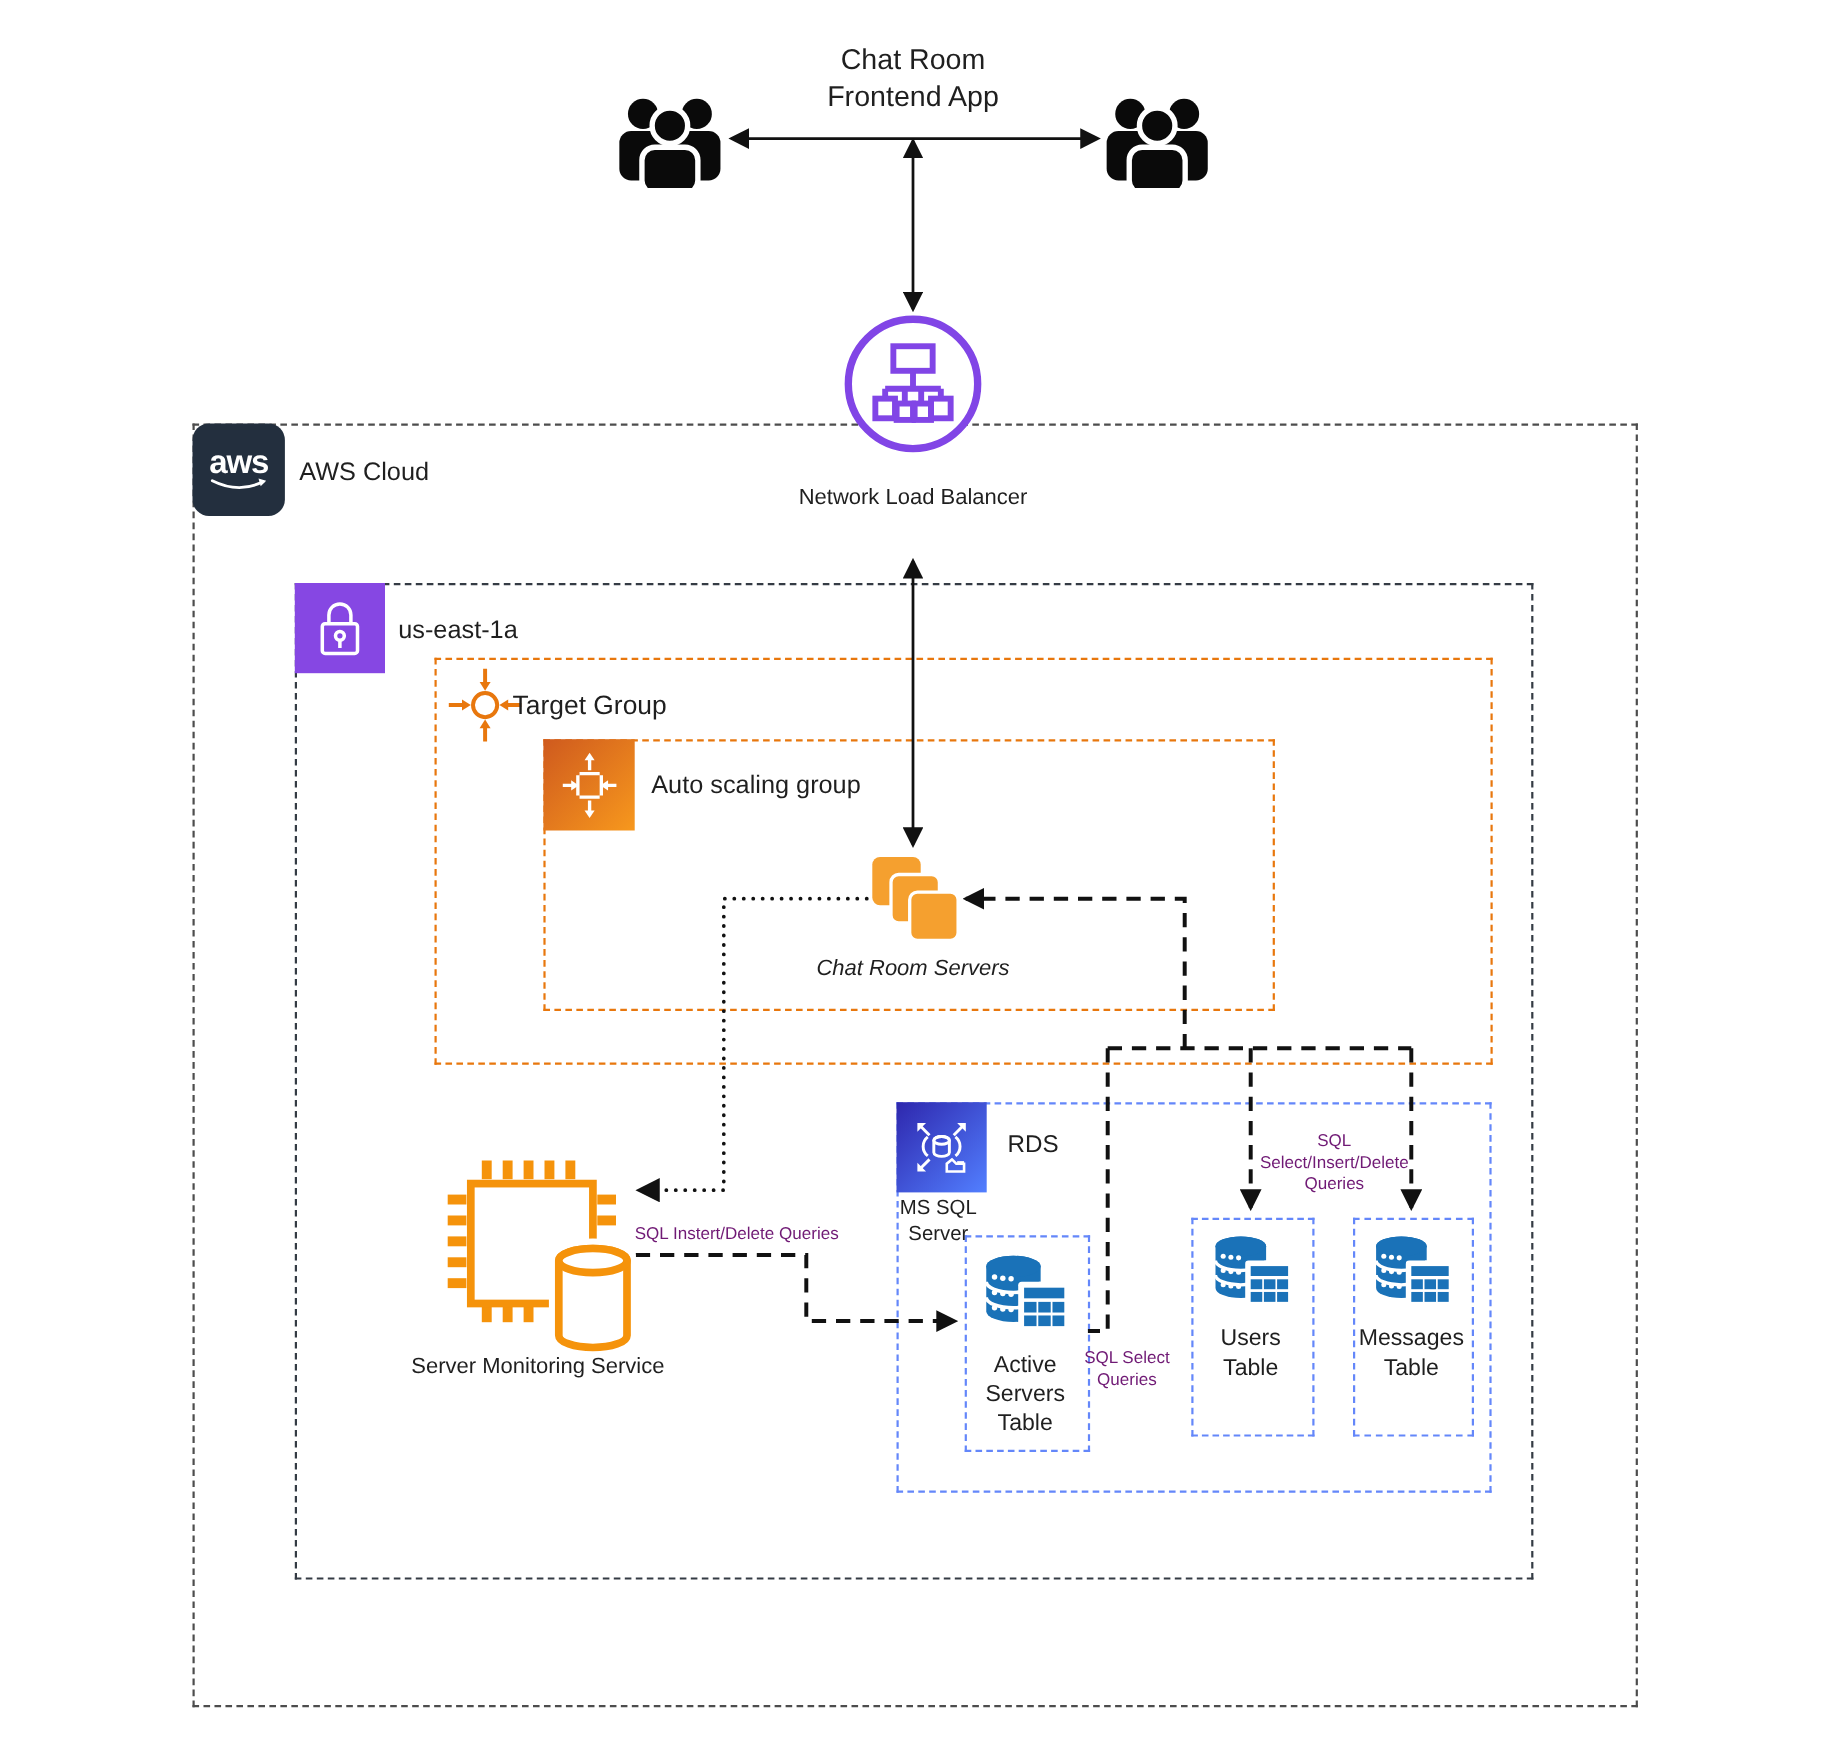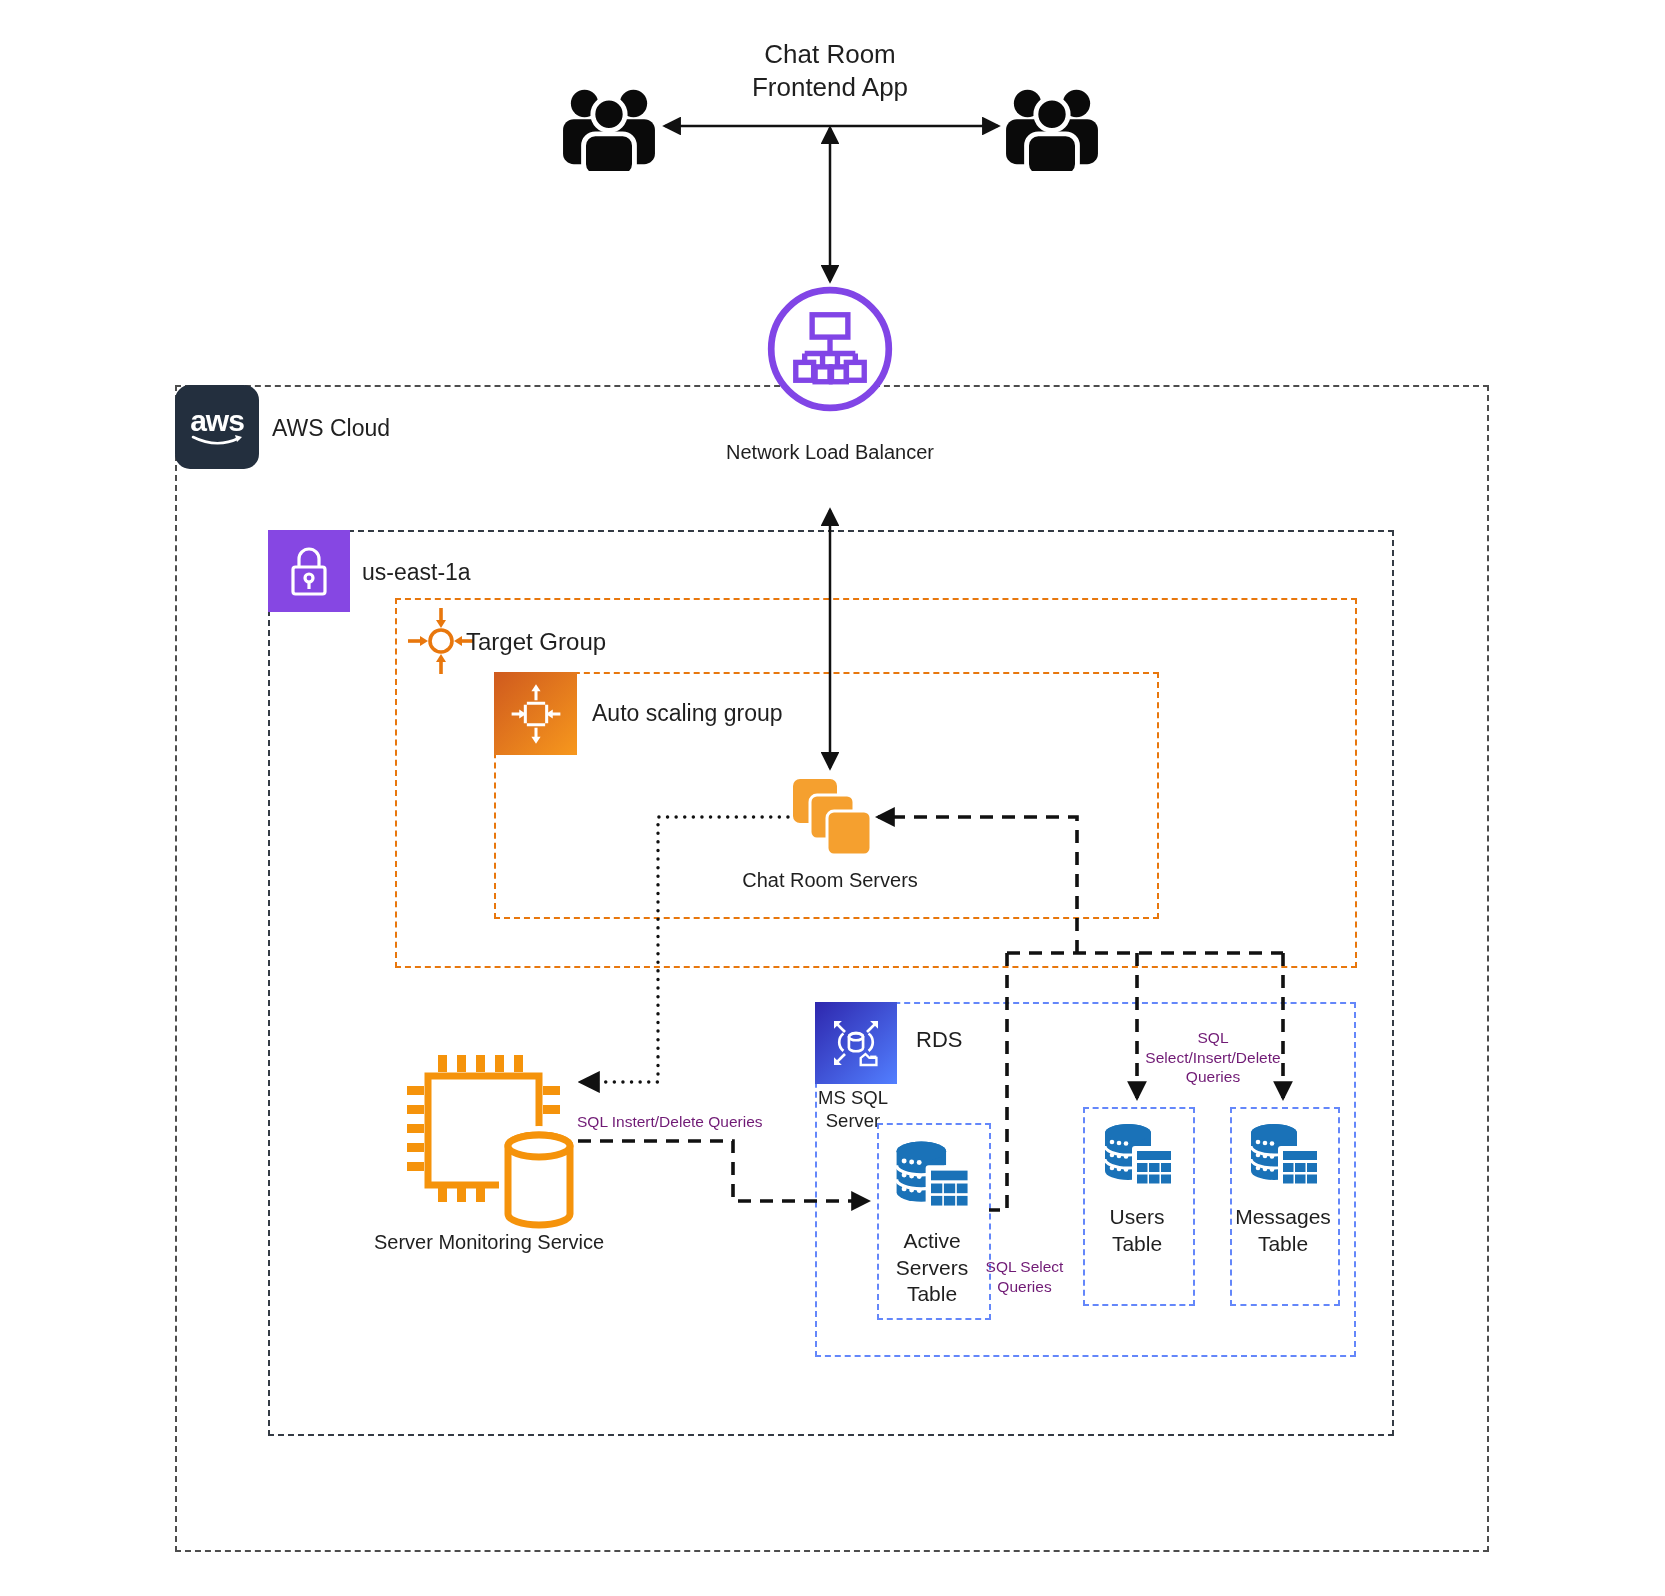--- a/index.html
+++ b/index.html
@@ -188,21 +188,21 @@
       </g>
     </svg>
   </div>
   <div class="lbl hdr" style="left:592px;top:699px;">Auto scaling group</div>
 
   <svg class="icon" style="left:790px;top:776px;" width="84" height="82" viewBox="0 0 84 82">
     <rect x="3" y="3" width="44" height="44" rx="7" fill="#f5a02f"></rect>
     <rect x="20" y="19" width="44" height="44" rx="7" fill="#f5a02f" stroke="#ffffff" stroke-width="3"></rect>
     <rect x="37" y="35" width="44" height="44" rx="7" fill="#f5a02f" stroke="#ffffff" stroke-width="3"></rect>
   </svg>
-  <div class="lbl big center" style="left:710px;top:868px;width:240px;">Chat Room Servers</div>
+  <div class="lbl big center" style="left:710px;top:868px;width:240px;font-style:italic;">Chat Room Servers</div>
 
   <div class="gbox blue" style="left:815px;top:1002px;width:537px;height:351px;"></div>
   <div class="chip rds" style="left:815px;top:1002px;width:82px;height:82px;">
     <svg width="66" height="66" viewBox="0 0 84 84">
       <g stroke="#ffffff" stroke-width="3.4" fill="none">
         <path d="M33,34 a9,4.5 0 0 1 18,0 v14 a9,4.5 0 0 1 -18,0 z"></path>
         <ellipse cx="42" cy="34" rx="9" ry="4.5"></ellipse>
         <path d="M26,30 a14,14 0 0 0 0,22"></path>
         <path d="M58,30 a14,14 0 0 1 0,22"></path>
         <path d="M28,28 L16,16"></path>
@@ -261,16 +261,16 @@
     </g>
     <rect x="30" y="30" width="111" height="109" fill="none" stroke="#f5930b" stroke-width="7"></rect>
 
     <path d="M110,100 a31,11 0 0 1 62,0 v68 a31,11 0 0 1 -62,0 z" fill="#ffffff" stroke="#ffffff" stroke-width="18"></path>
     <path d="M110,100 a31,11 0 0 1 62,0 v68 a31,11 0 0 1 -62,0 z" fill="#ffffff" stroke="#f5930b" stroke-width="7"></path>
     <ellipse cx="141" cy="100" rx="31" ry="11" fill="#ffffff" stroke="#f5930b" stroke-width="7"></ellipse>
   </svg>
   <div class="lbl big center" style="left:334px;top:1230px;width:310px;">Server Monitoring Service</div>
 
   <div class="lbl small-lbl" style="left:577px;top:1112px;white-space:nowrap;">SQL Instert/Delete Queries</div>
-  <div class="lbl small-lbl center" style="left:982px;top:1225px;width:85px;margin-top:32px;">SQL Select Queries</div>
+  <div class="lbl small-lbl center" style="left:982px;top:1225px;width:85px;">SQL Select Queries</div>
   <div class="lbl small-lbl center" style="left:1133px;top:1028px;width:160px;">SQL Select/Insert/Delete Queries</div>
 
 </div>
 
 </body></html>

